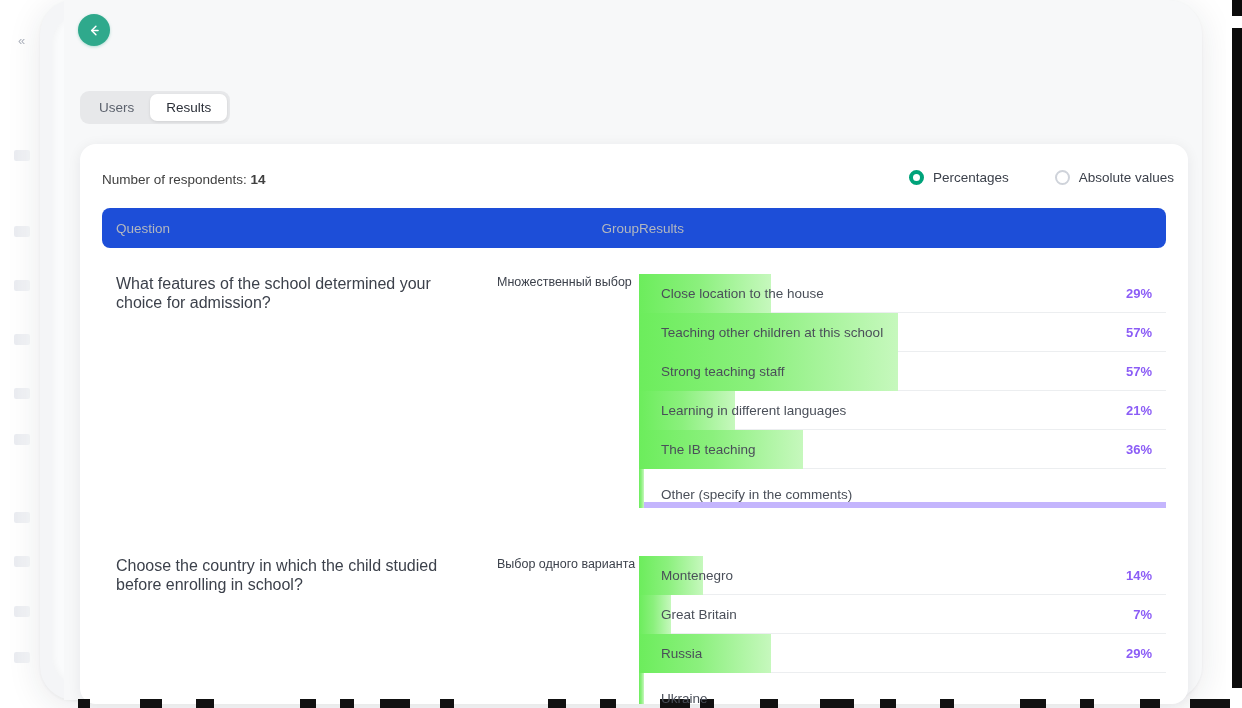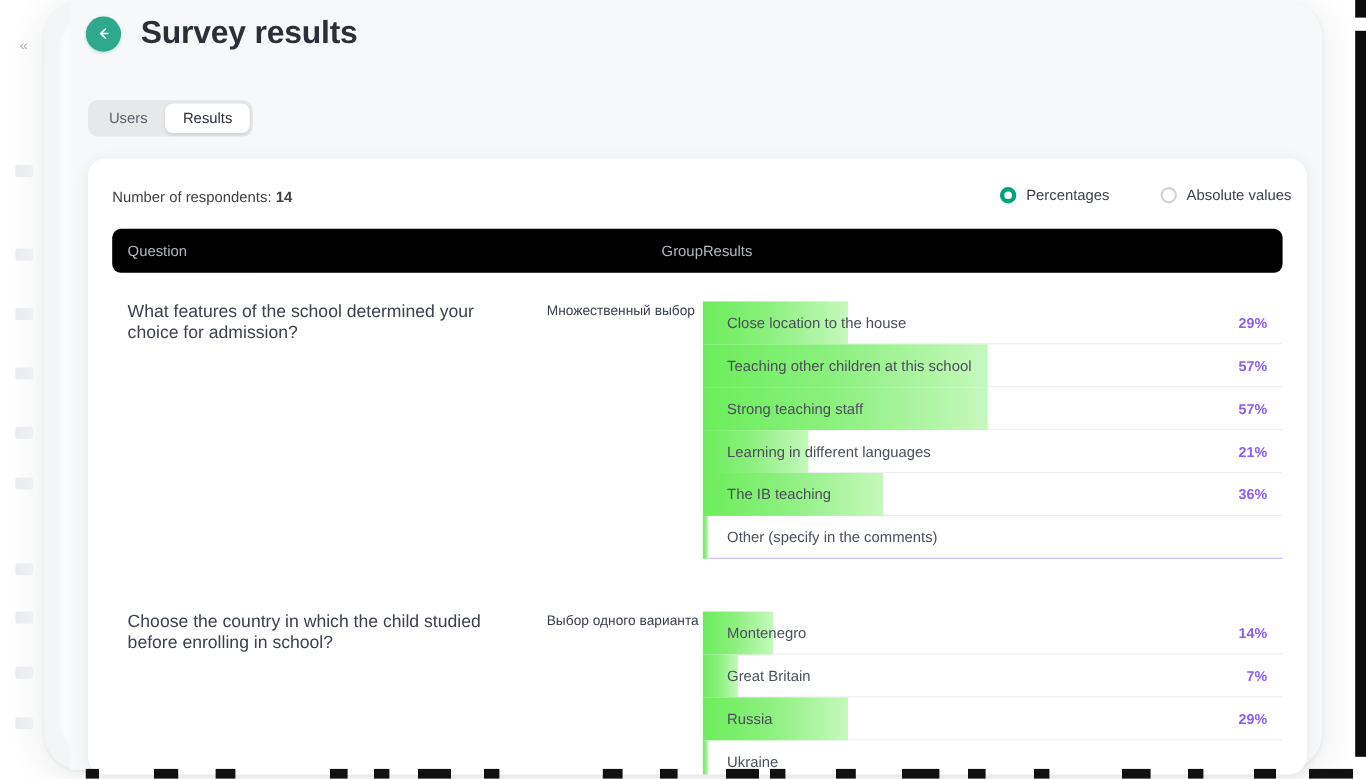--- a/index.html
+++ b/index.html
@@ -180,21 +180,21 @@
   }
   .radio-label {
     font-size: 13.5px;
     color: #3c414b;
   }
 
   
   .thead {
     margin: 0 22px;
     height: 40px;
-    background: #000000;
+    background: #1d4ed8;
     border-radius: 8px;
     display: flex;
     align-items: center;
   }
   .th {
     font-size: 13.5px;
     color: #b2b7bf;
   }
   .th.q { width: 395px; padding-left: 14px; }
   .th.g { width: 142px; text-align: right; }
@@ -224,21 +224,21 @@
     position: relative;
   }
 
   .ansrow {
     position: relative;
     height: 39px;
     display: flex;
     align-items: center;
     border-bottom: 1px solid #eceef0;
   }
-  .ansrow:last-child { border-bottom: 1px solid #c4b5fd; }
+  .ansrow:last-child { border-bottom: 6px solid #c4b5fd; align-items: flex-end; }
   .bar {
     position: absolute;
     left: 0; top: 0;
     height: 39px;
     background: linear-gradient(90deg, #6ced5c 0%, #8bf07d 45%, #c6f8bd 100%);
   }
   .ans-label {
     position: relative;
     z-index: 2;
     font-size: 13.5px;
@@ -307,21 +307,20 @@
 
   <div class="content">
 
     <div class="header">
       <div class="back-btn">
         <svg width="17" height="17" viewBox="0 0 24 24">
           <path d="M14 6 L8 12 L14 18" fill="none" stroke="#ffffff" stroke-width="2.1" stroke-linecap="round" stroke-linejoin="round"></path>
           <path d="M8.4 12 H17" fill="none" stroke="#ffffff" stroke-width="2.1" stroke-linecap="round"></path>
         </svg>
       </div>
-      <div class="page-title">Survey results</div>
     </div>
 
     <div class="tabs">
       <div class="tab">Users</div>
       <div class="tab active">Results</div>
     </div>
 
     <div class="card">
 
       <div class="card-top">

